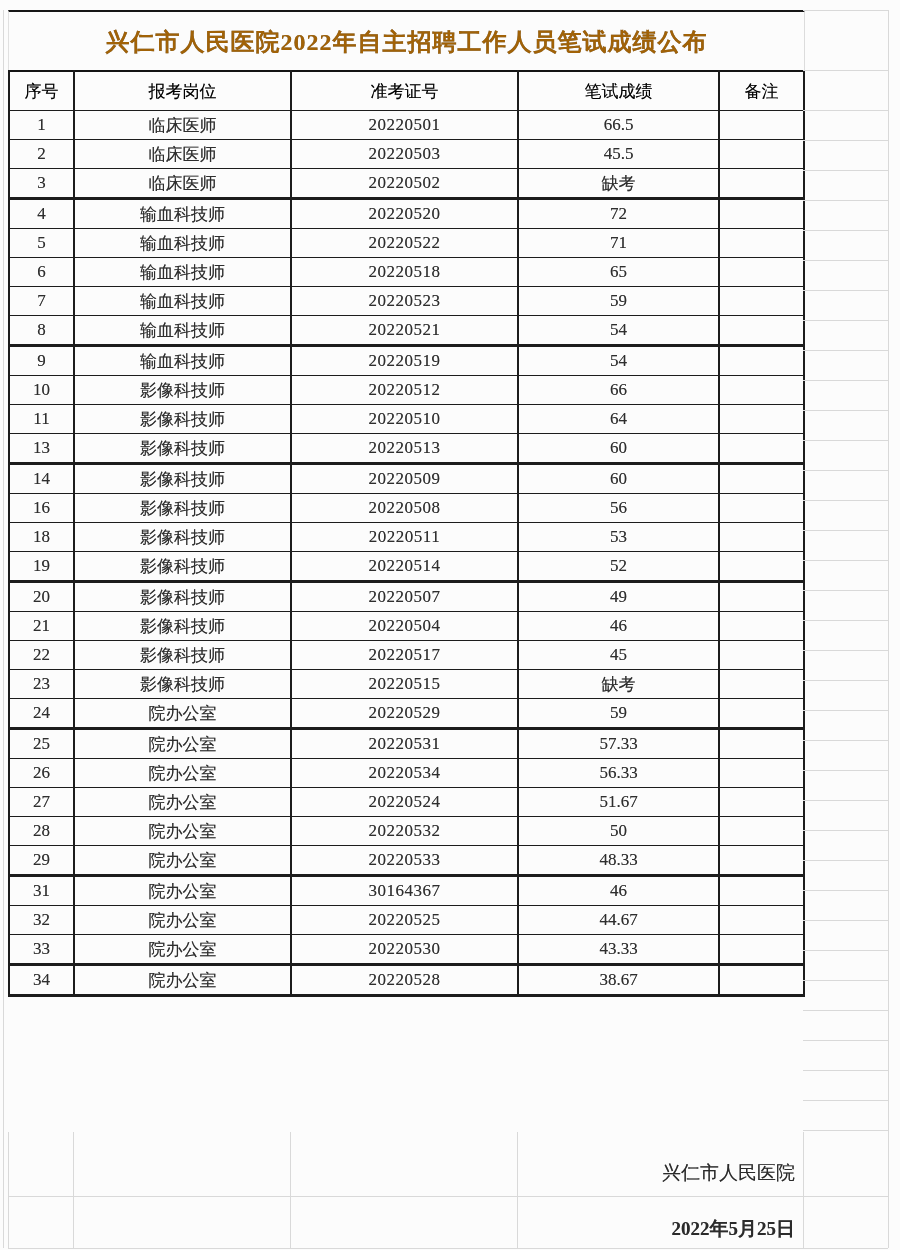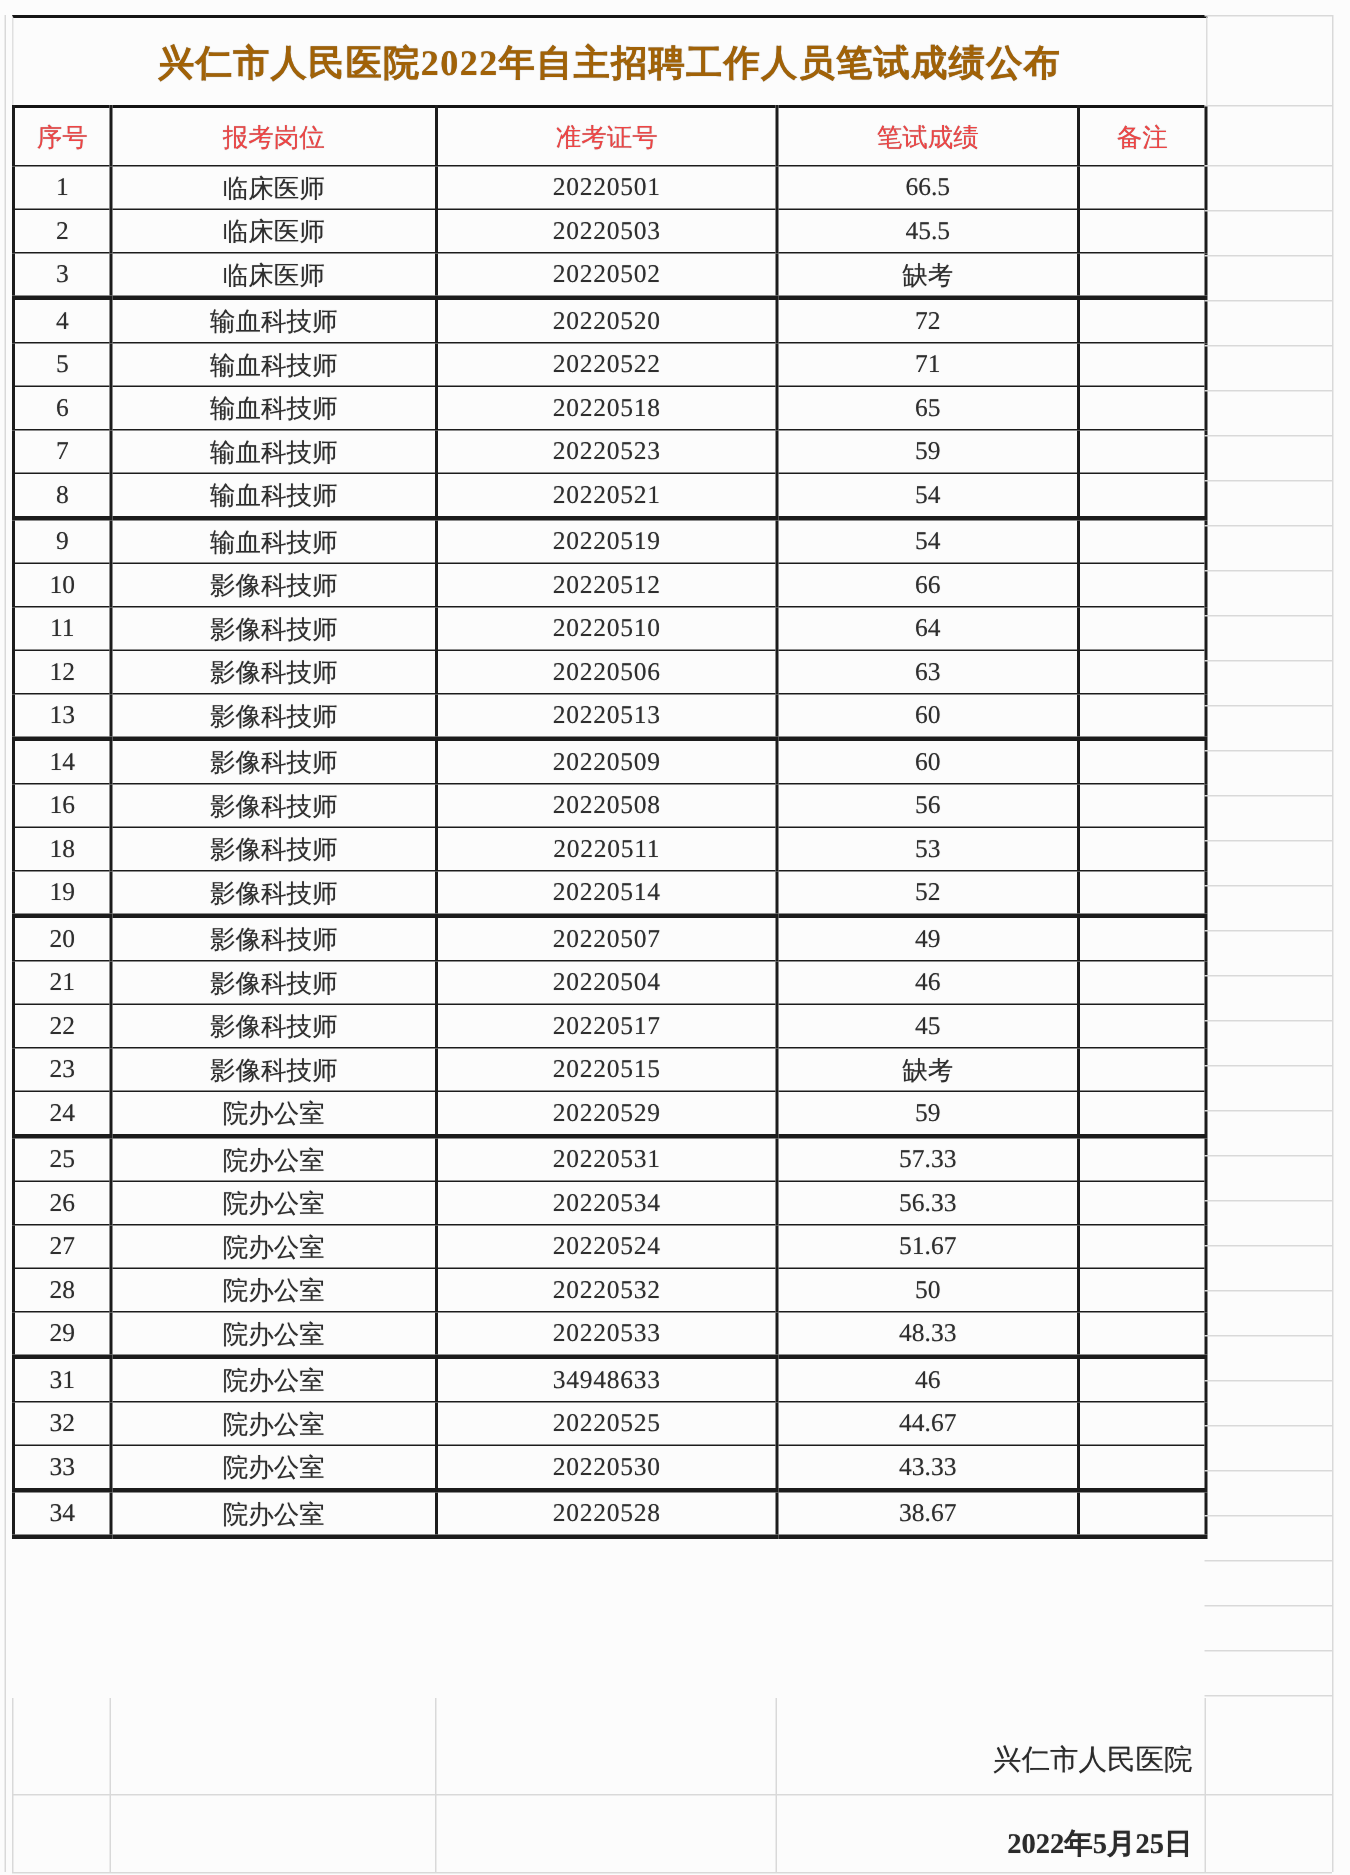--- a/index.html
+++ b/index.html
@@ -35,21 +35,21 @@
   }
   table.scores th, table.scores td {
     border: 1px solid #1c1c1c;
     border-left-width: 2px; border-right-width: 2px;
     text-align: center; vertical-align: middle;
     overflow: hidden; white-space: nowrap;
     padding: 0;
     text-shadow: 0 0 0.5px rgba(40,40,40,.5);
   }
   table.scores thead th {
-    height: 38px; font-weight: 400; font-size: 17px; color: #ef4444;
+    height: 38px; font-weight: 400; font-size: 17px; color: #000000;
   }
   table.scores tbody td {
     height: 28px; font-size: 17px; color: #2e2e2e;
   }
   table.scores tbody tr.thick td { border-bottom-width: 3px; }
   td.c-no { font-size: 16px; }
   td.c-ticket { letter-spacing: 0.5px; margin-left: 48px; }
 
   
   .gl { position: absolute; background: #d9d9d9; }
@@ -161,27 +161,20 @@
           <td class="c-score">66</td>
           <td class="c-remark"></td>
         </tr>
         <tr>
           <td class="c-no">11</td>
           <td class="c-position">影像科技师</td>
           <td class="c-ticket">20220510</td>
           <td class="c-score">64</td>
           <td class="c-remark"></td>
         </tr>
-        <tr>
-          <td class="c-no">12</td>
-          <td class="c-position">影像科技师</td>
-          <td class="c-ticket">20220506</td>
-          <td class="c-score">63</td>
-          <td class="c-remark"></td>
-        </tr>
         <tr class="thick">
           <td class="c-no">13</td>
           <td class="c-position">影像科技师</td>
           <td class="c-ticket">20220513</td>
           <td class="c-score">60</td>
           <td class="c-remark"></td>
         </tr>
         <tr>
           <td class="c-no">14</td>
           <td class="c-position">影像科技师</td>
@@ -276,21 +269,21 @@
         <tr class="thick">
           <td class="c-no">29</td>
           <td class="c-position">院办公室</td>
           <td class="c-ticket">20220533</td>
           <td class="c-score">48.33</td>
           <td class="c-remark"></td>
         </tr>
         <tr>
           <td class="c-no">31</td>
           <td class="c-position">院办公室</td>
-          <td class="c-ticket">34948633</td>
+          <td class="c-ticket">30164367</td>
           <td class="c-score">46</td>
           <td class="c-remark"></td>
         </tr>
         <tr>
           <td class="c-no">32</td>
           <td class="c-position">院办公室</td>
           <td class="c-ticket">20220525</td>
           <td class="c-score">44.67</td>
           <td class="c-remark"></td>
         </tr>

